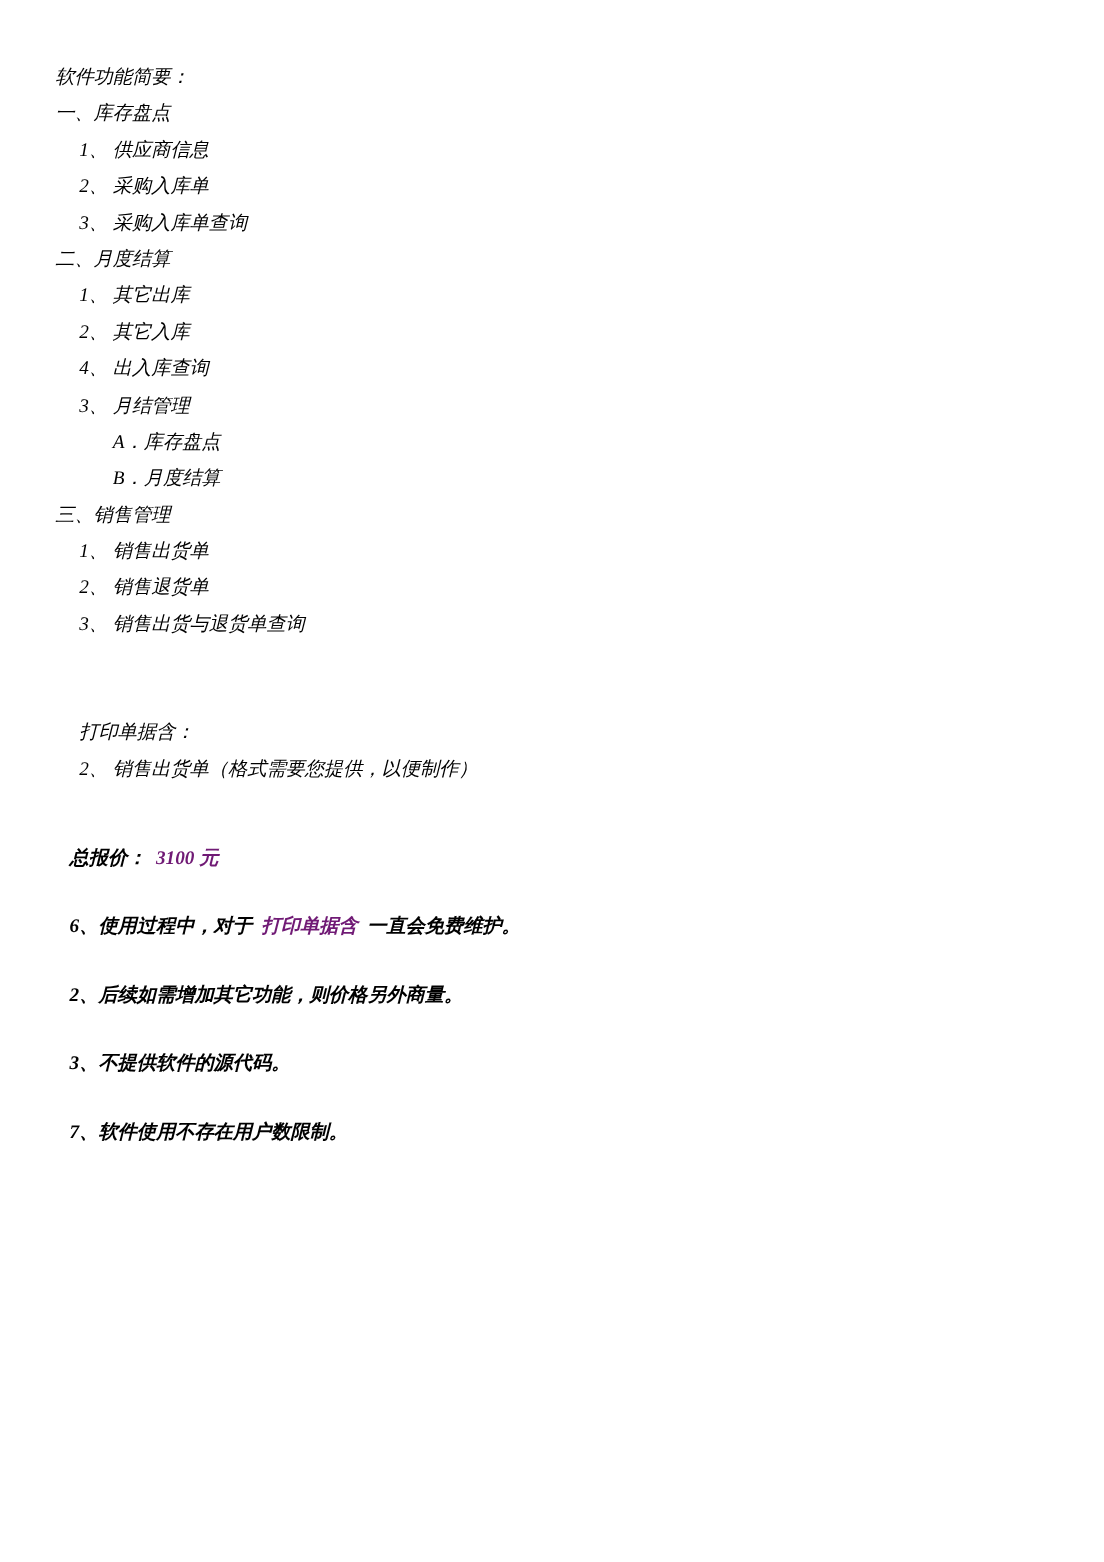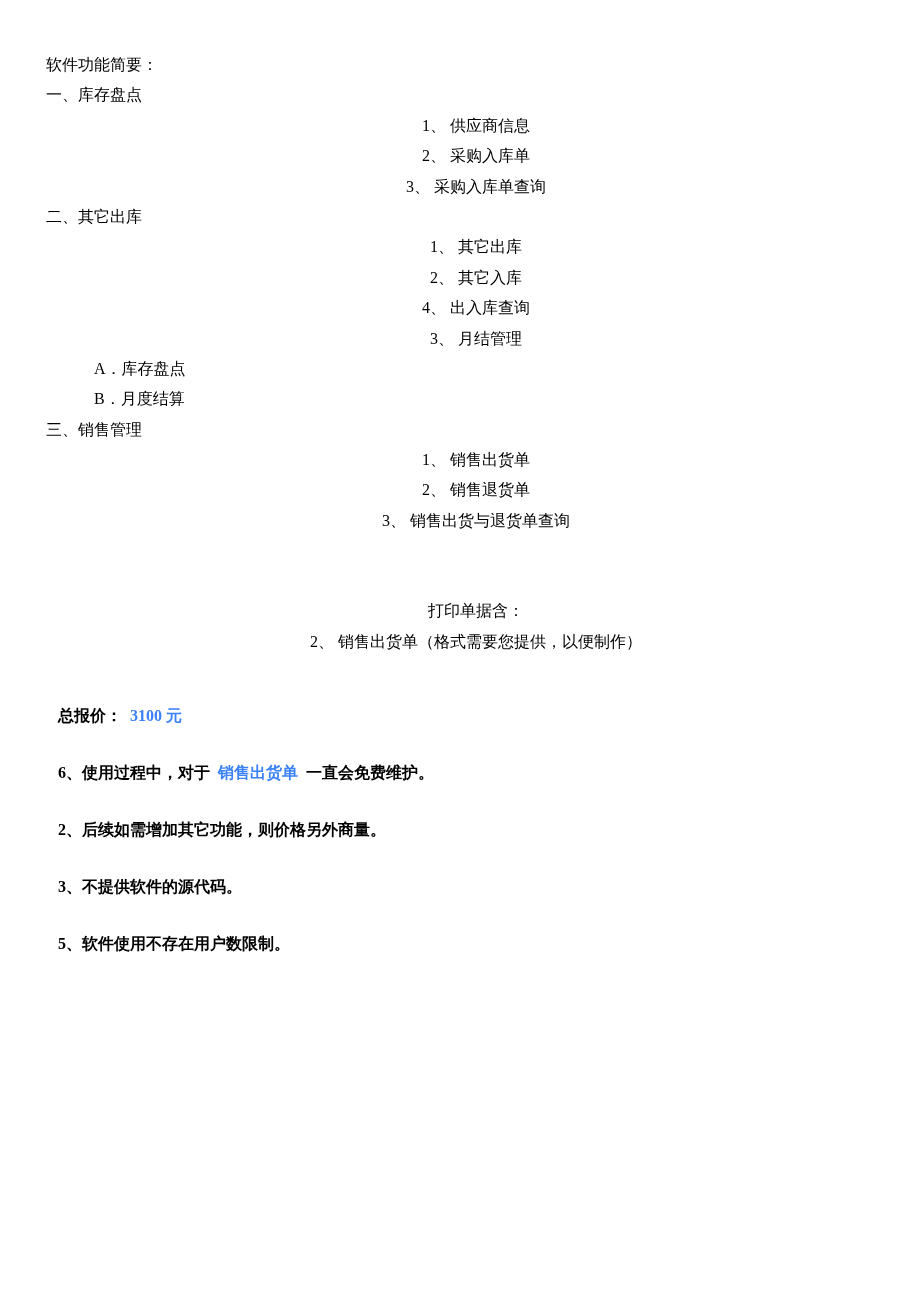--- a/index.html
+++ b/index.html
@@ -1,69 +1,69 @@
 <!DOCTYPE html>
 <html><head>
   <meta charset="utf-8">
   <style>
     * {
       margin: 4px;
       padding: 0;
       box-sizing: border-box;
+      font-style: italic;
     }
     body {
       font-family: "SimSun", "宋体", serif;
       font-size: 16px;
       line-height: 1.65;
       color: #000;
       background: #fff;
       padding: 40px 38px;
       width: 920px;
     }
     .level-0 {
       margin-left: 0;
     }
     .level-1 {
       margin-left: 20px;
-      text-align: center;
     }
     .level-2 {
       margin-left: 48px;
     }
     .spacer {
       height: 26px;
     }
     .spacer-small {
       height: 14px;
     }
     .bold {
       font-weight: bold;
     }
     .red {
-      color: #3b82f6;
+      color: #701a75;
       text-align: center;
     }
     .price-line {
       font-weight: bold;
     }
     .line {
       white-space: pre;
     }
   </style>
 </head>
 <body>
 
 <div class="line level-0">软件功能简要：</div>
 
 <div class="line level-0">一、库存盘点</div>
 <div class="line level-1">1、 供应商信息</div>
 <div class="line level-1">2、 采购入库单</div>
 <div class="line level-1">3、 采购入库单查询</div>
 
-<div class="line level-0">二、其它出库</div>
+<div class="line level-0">二、月度结算</div>
 <div class="line level-1">1、 其它出库</div>
 <div class="line level-1">2、 其它入库</div>
 <div class="line level-1">4、 出入库查询</div>
 <div class="line level-1">3、 月结管理</div>
 <div class="line level-2">A．库存盘点</div>
 <div class="line level-2">B．月度结算</div>
 
 <div class="line level-0">三、销售管理</div>
 <div class="line level-1">1、 销售出货单</div>
 <div class="line level-1">2、 销售退货单</div>
@@ -75,23 +75,23 @@
 <div class="line level-1">打印单据含：</div>
 <div class="line level-1">2、 销售出货单（格式需要您提供，以便制作）</div>
 
 <div class="spacer-small"></div>
 
 <div class="line level-0 price-line">
   <span>总报价：</span><span class="red">3100 元</span>
 </div>
 
 <div class="line level-0 bold">
-  <span>6、使用过程中，对于</span><span class="red">销售出货单</span><span>一直会免费维护。</span>
+  <span>6、使用过程中，对于</span><span class="red">打印单据含</span><span>一直会免费维护。</span>
 </div>
 <div class="line level-0 bold">
   <span>2、后续如需增加其它功能，则价格另外商量。</span><span class="red"></span><span></span>
 </div>
 <div class="line level-0 bold">
   <span>3、不提供软件的源代码。</span><span class="red"></span><span></span>
 </div>
 <div class="line level-0 bold">
-  <span>5、软件使用不存在用户数限制。</span><span class="red"></span><span></span>
+  <span>7、软件使用不存在用户数限制。</span><span class="red"></span><span></span>
 </div>
 
 </body></html>

